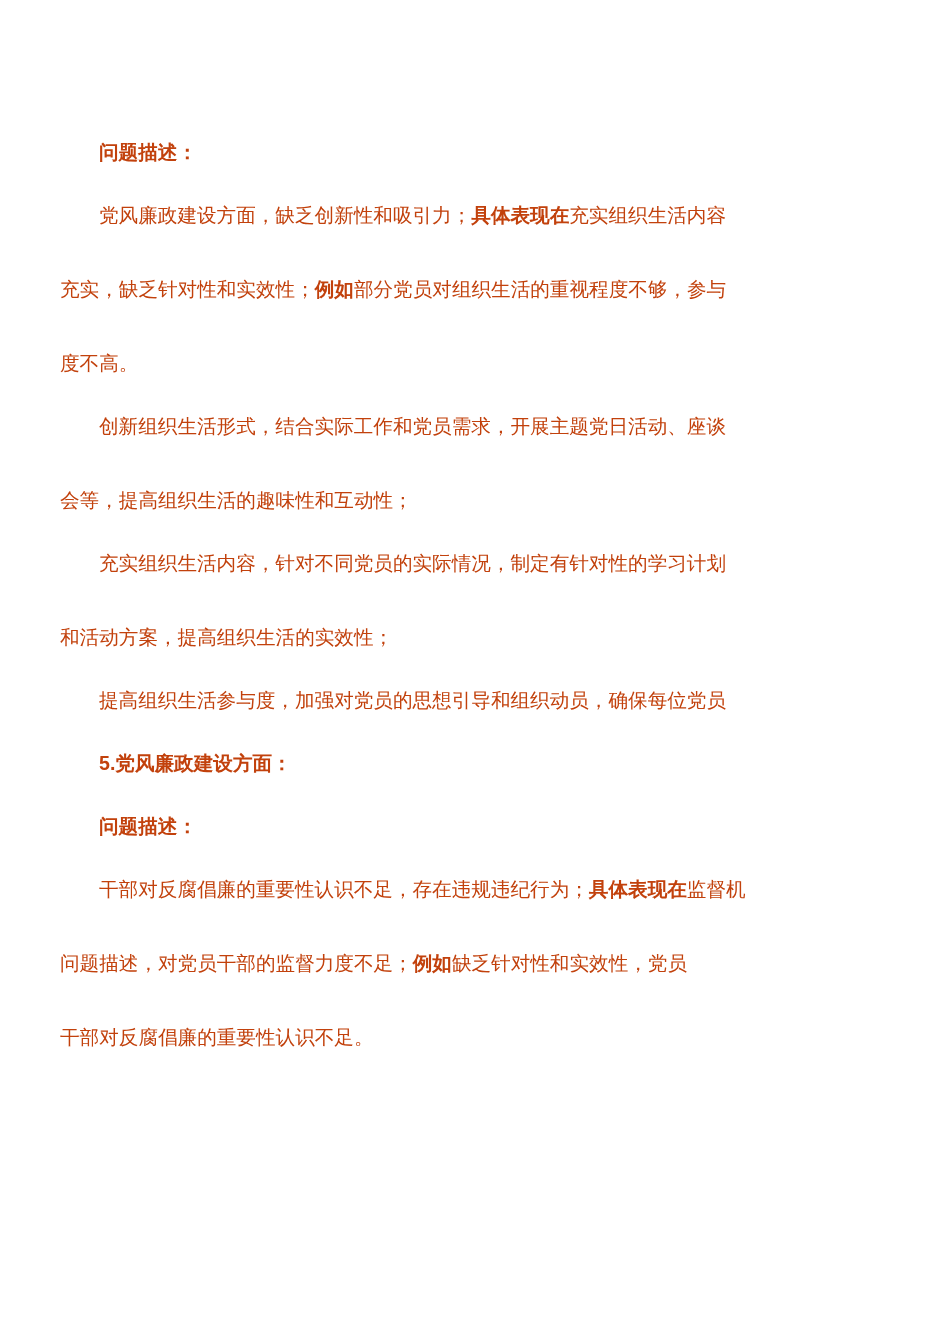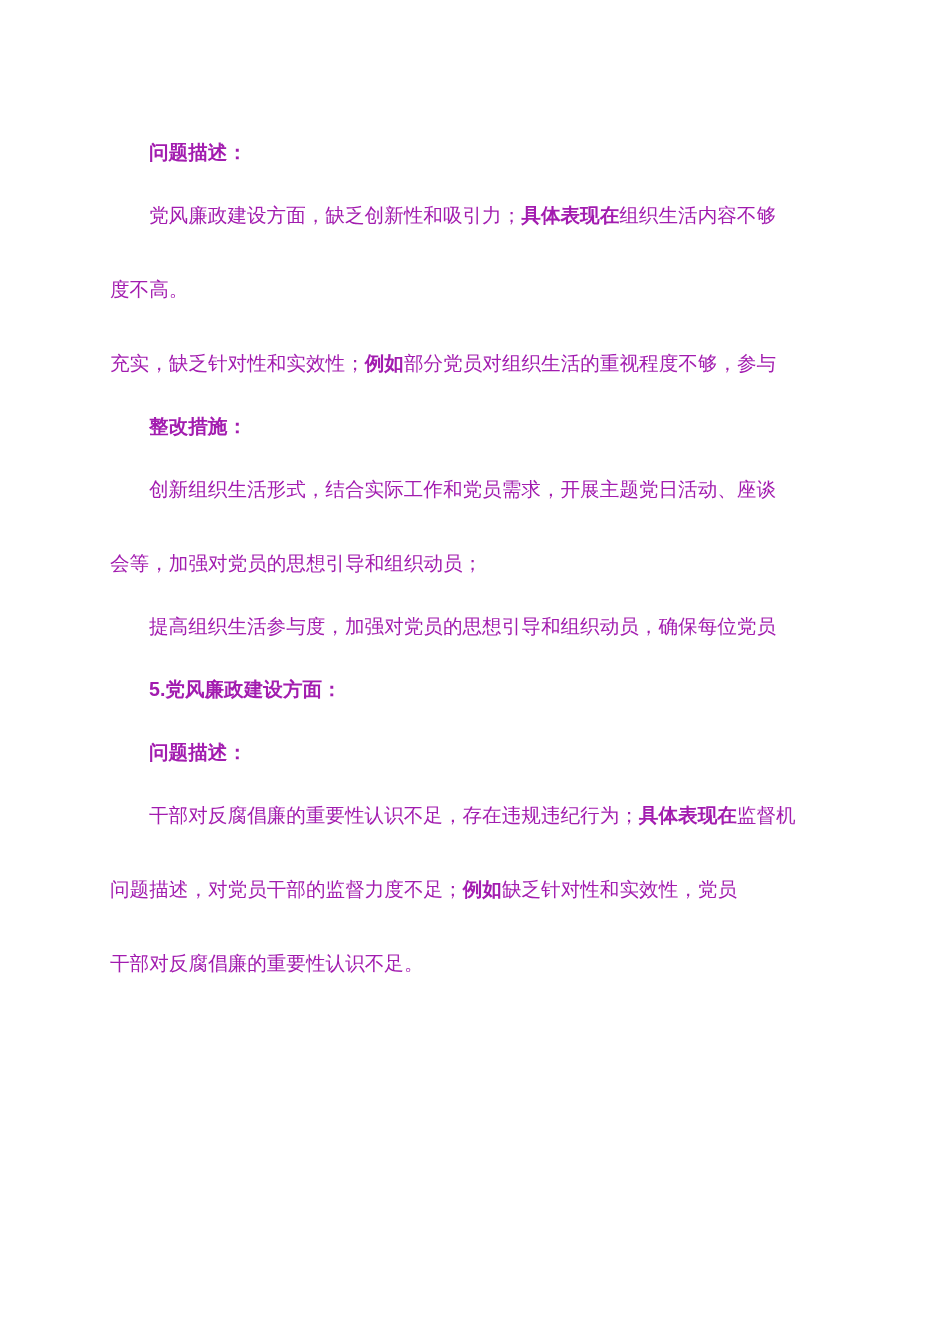--- a/index.html
+++ b/index.html
@@ -10,22 +10,22 @@
     width: 950px;
     height: 1344px;
     background: #ffffff;
     overflow: hidden;
     font-family: "Liberation Sans", sans-serif;
   }
   .doc {
     box-sizing: border-box;
     width: 950px;
     height: 1344px;
-    padding: 115px 36px 0 110px;
-    color: #a21caf;
+    padding: 115px 36px 0 60px;
+    color: #c2410c;
   }
   .block + .block {
     margin-top: -11px;
   }
   .line {
     display: block;
     line-height: 74px;
     font-size: 19.6px;
     letter-spacing: 0;
     white-space: nowrap;
@@ -43,34 +43,35 @@
 </head>
 <body>
 
 <div class="doc">
 
   <div class="block heading">
     <span class="line indent"><b>问题描述：</b></span>
   </div>
 
   <div class="block paragraph">
-    <span class="line indent"><span>党风廉政建设方面，缺乏创新性和吸引力；</span><b>具体表现在</b><span>组织生活内容不够</span></span>
+    <span class="line indent"><span>党风廉政建设方面，缺乏创新性和吸引力；</span><b>具体表现在</b><span>充实组织生活内容</span></span>
+    <span class="line"><span>充实，缺乏针对性和实效性；</span><b>例如</b><span>部分党员对组织生活的重视程度不够，参与</span></span>
     <span class="line"><span>度不高。</span></span>
-    <span class="line"><span>充实，缺乏针对性和实效性；</span><b>例如</b><span>部分党员对组织生活的重视程度不够，参与</span></span>
   </div>
 
-  <div class="block heading">
-    <span class="line indent"><b>整改措施：</b></span>
+
+  <div class="block paragraph">
+    <span class="line indent"><span>创新组织生活形式，结合实际工作和党员需求，开展主题党日活动、座谈</span></span>
+    <span class="line"><span>会等，提高组织生活的趣味性和互动性；</span></span>
   </div>
 
   <div class="block paragraph">
-    <span class="line indent"><span>创新组织生活形式，结合实际工作和党员需求，开展主题党日活动、座谈</span></span>
-    <span class="line"><span>会等，加强对党员的思想引导和组织动员；</span></span>
+    <span class="line indent"><span>充实组织生活内容，针对不同党员的实际情况，制定有针对性的学习计划</span></span>
+    <span class="line"><span>和活动方案，提高组织生活的实效性；</span></span>
   </div>
-
 
   <div class="block paragraph">
     <span class="line indent"><span>提高组织生活参与度，加强对党员的思想引导和组织动员，确保每位党员</span></span>
   </div>
 
   <div class="block heading">
     <span class="line indent"><b>5.党风廉政建设方面：</b></span>
   </div>
 
   <div class="block heading">

